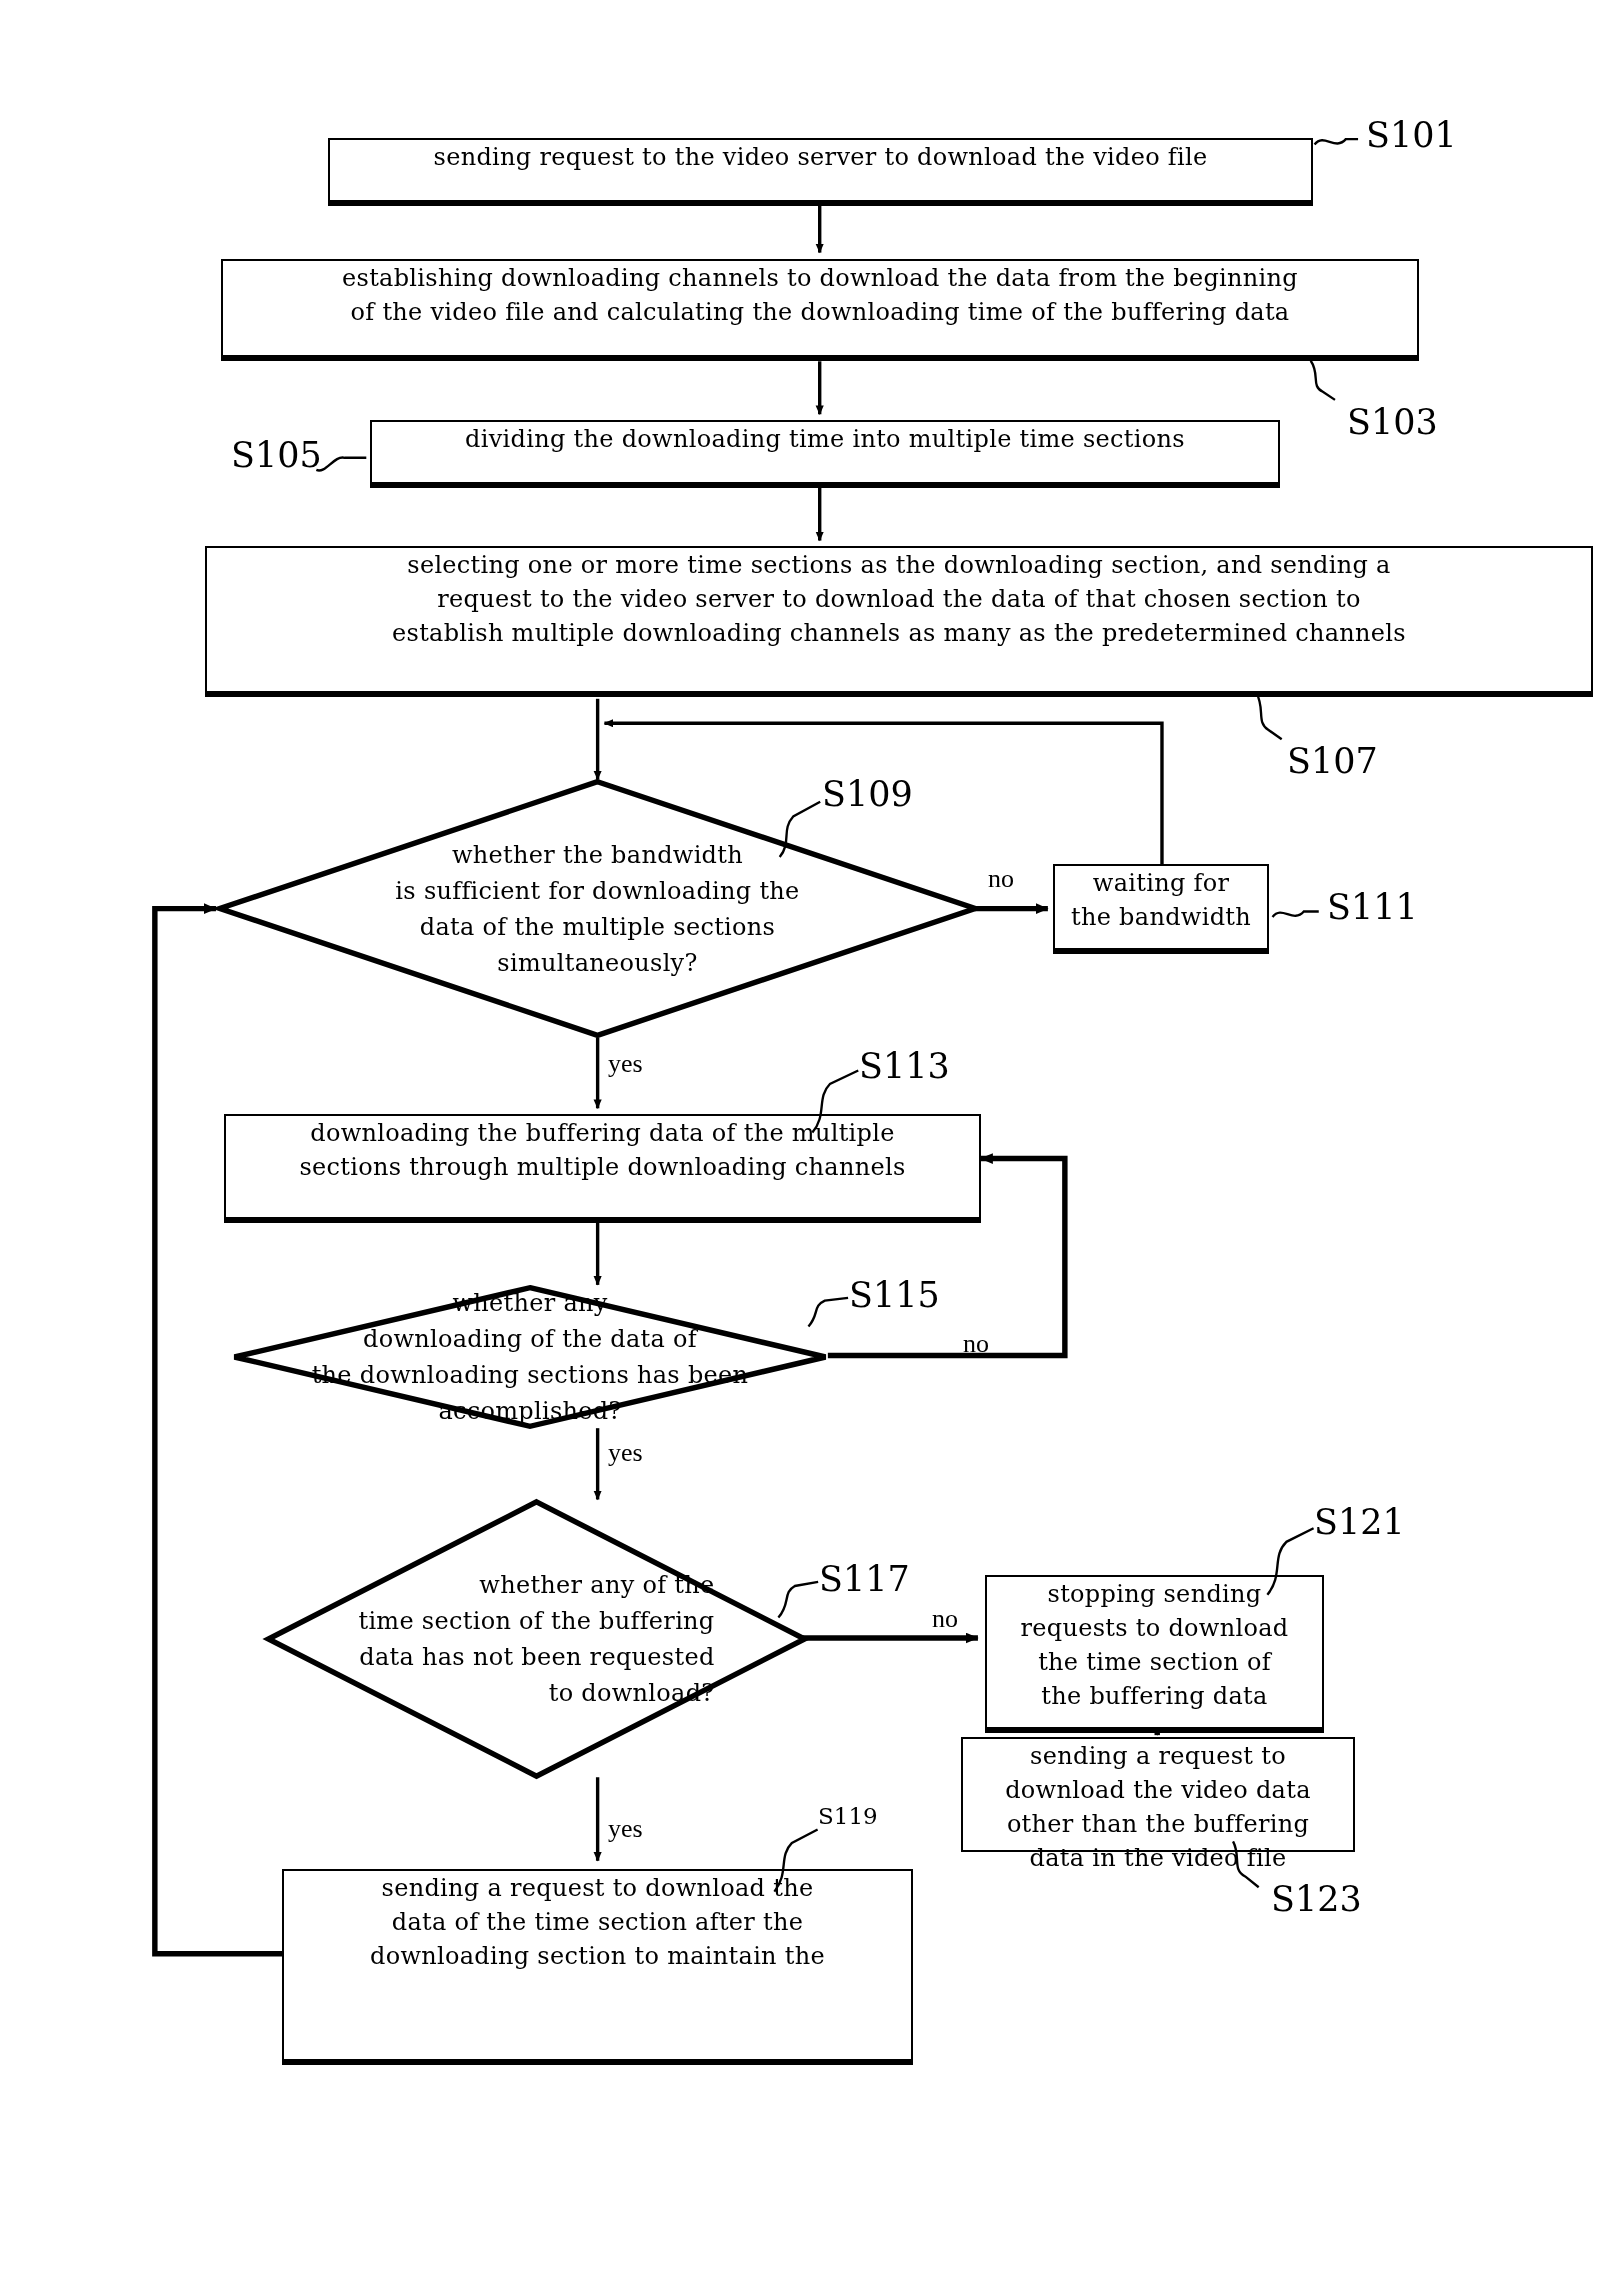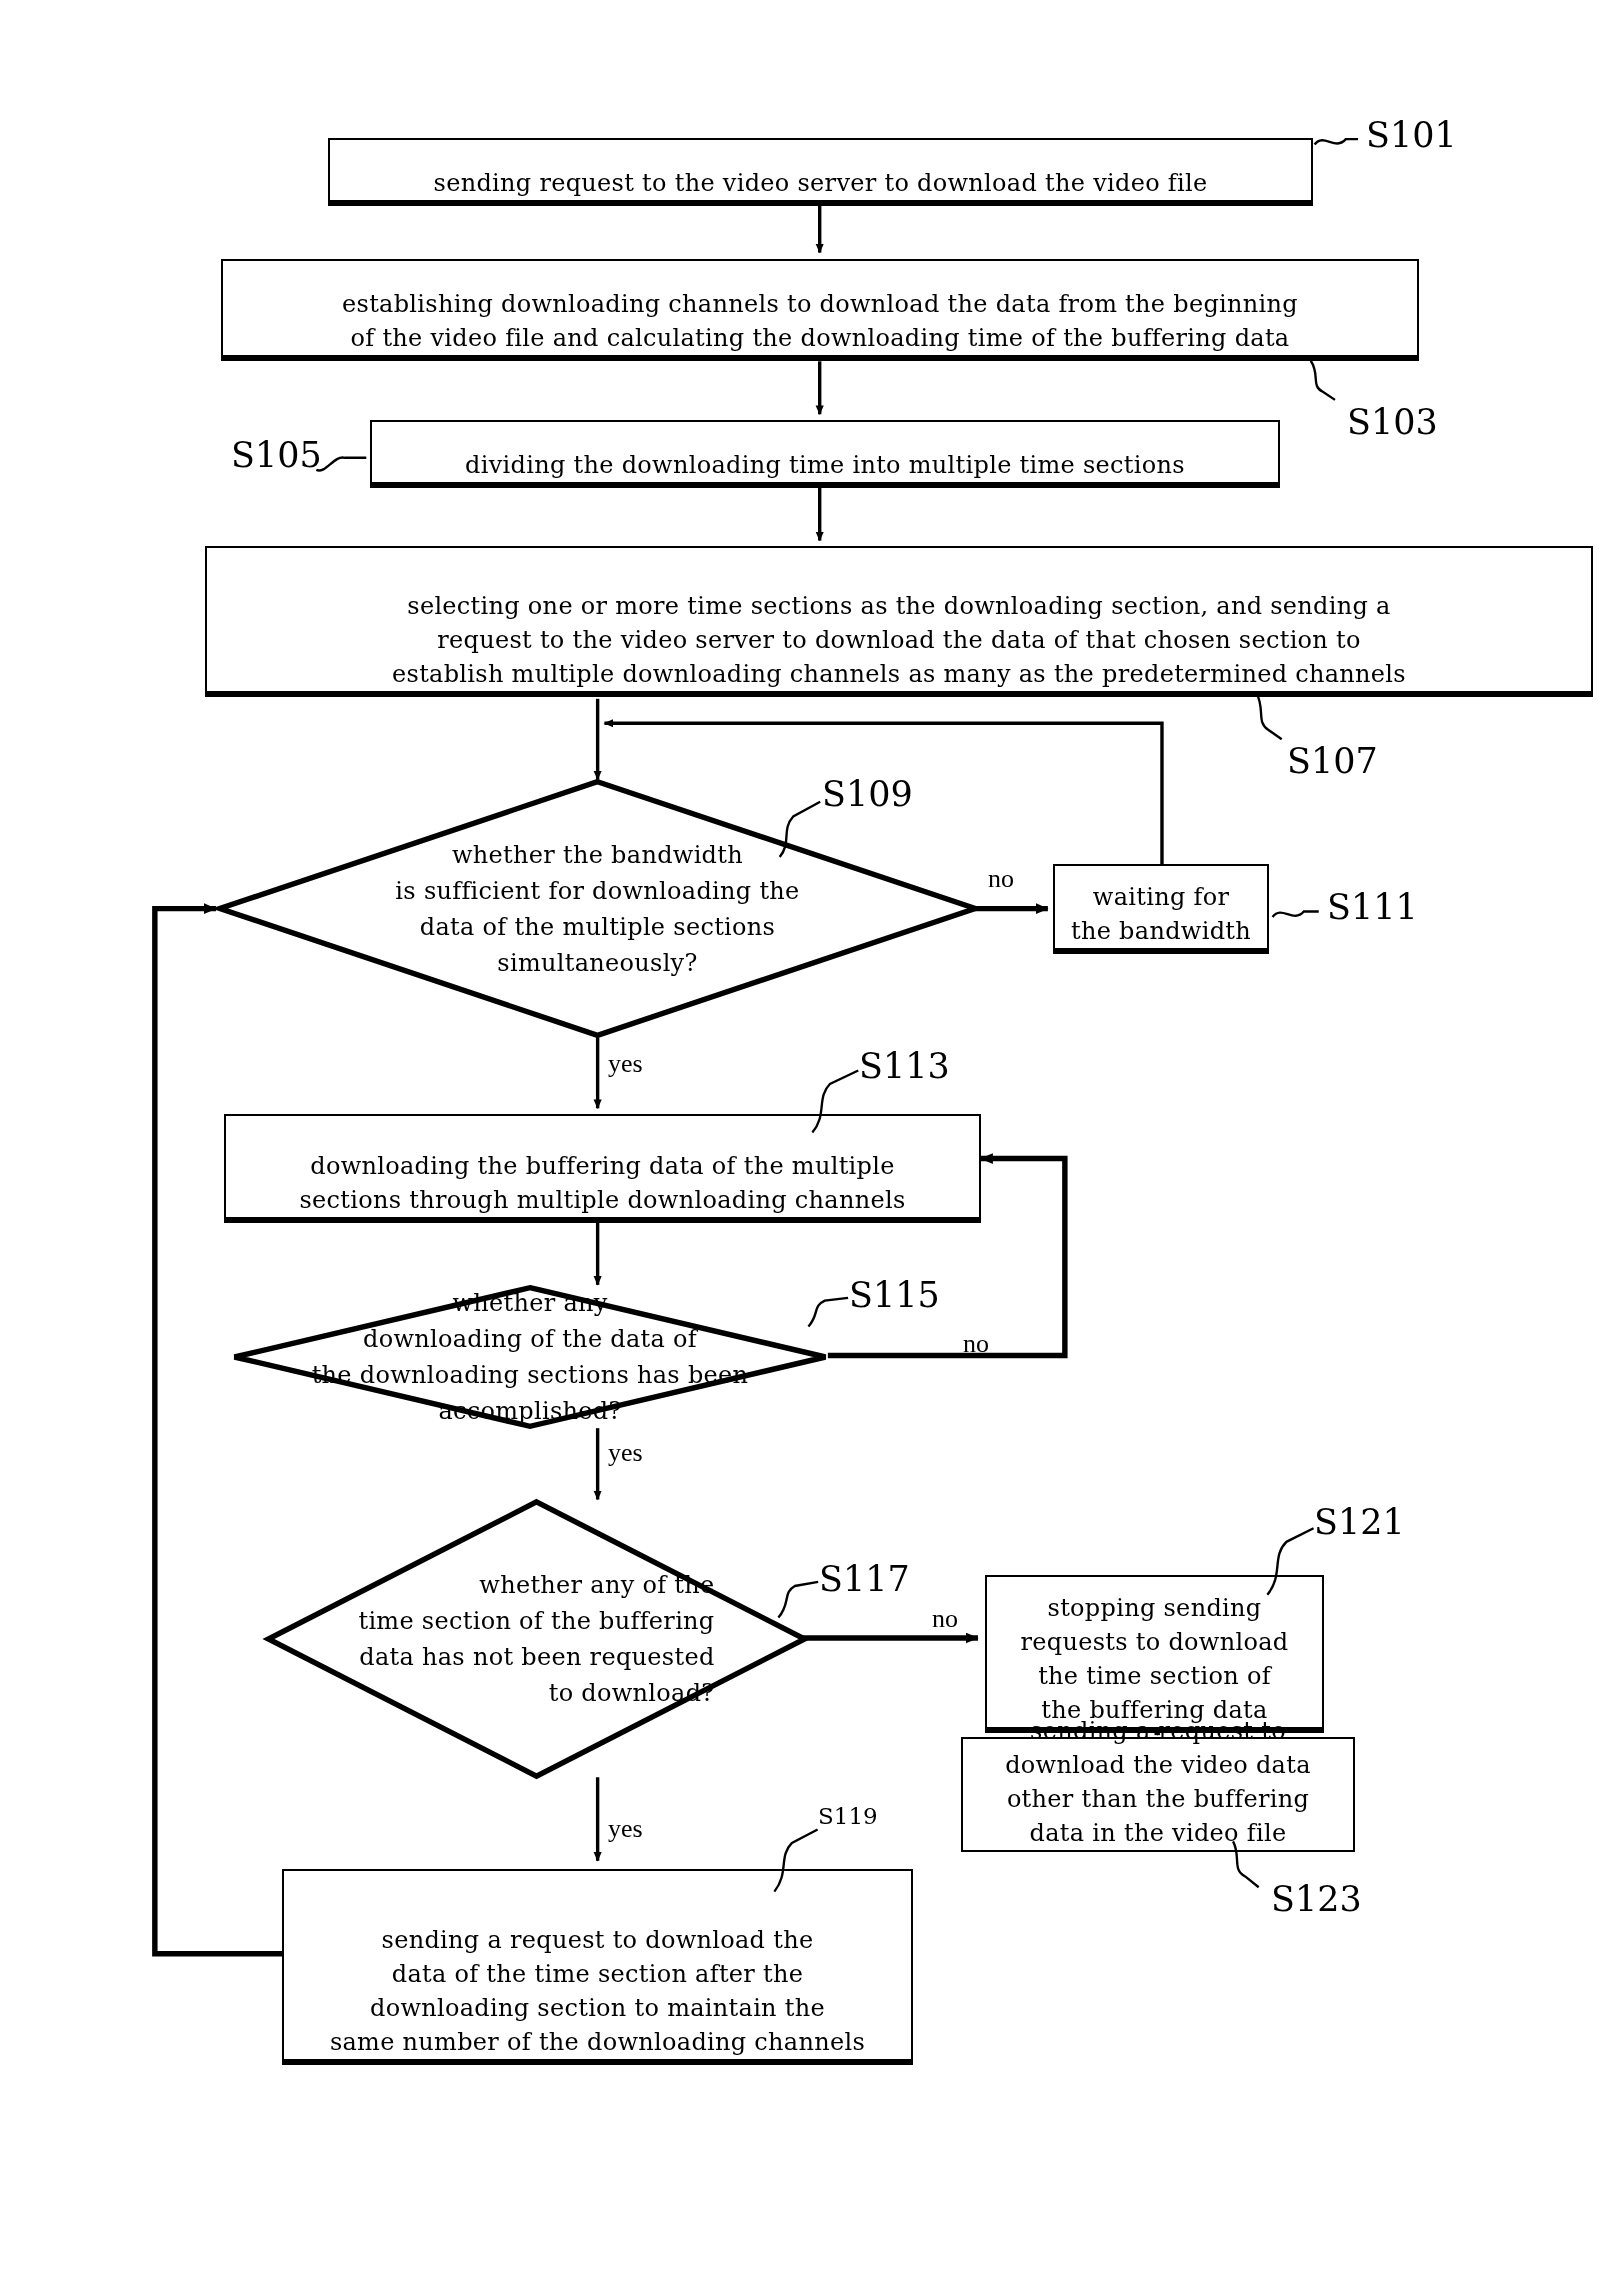--- a/index.html
+++ b/index.html
@@ -14,21 +14,21 @@
     background: #ffffff;
     overflow: hidden;
     font-family: "DejaVu Serif", serif;
   }
   .node {
     position: absolute;
     box-sizing: border-box;
     border: 2.7px solid #000;
     background: #fff;
     display: flex;
-    align-items: flex-end;
+    align-items: flex-start;
     justify-content: center;
     text-align: center;
     color: #000;
     font-family: "DejaVu Serif", serif;
     line-height: 1.42;
     letter-spacing: 0.3px;
     z-index: 5;
   }
   .node .txt { display: block; width: 100%; padding: 0 6.8px; }
   .node.heavy-bottom { border-bottom-width: 6.1px; }
@@ -255,21 +255,20 @@
     <span>S117</span>
   </div>
   <div class="edgelabel" style="left:932px; top:1604px; font-size:26px;">no</div>
   <div class="edgelabel" style="left:608px; top:1814px; font-size:26px;">yes</div>
 
   <div class="node heavy-bottom" style="left:282px; top:1869px; width:631px; height:196px; font-size:24px;">
     <span class="txt">
       <span>sending a request to download the</span><br>
       <span>data of the time section after the</span><br>
       <span>downloading section to maintain the</span><br>
-      <span>same number of the downloading channels</span>
     </span>
   </div>
   <div class="ref" style="left:818px; top:1803px; font-size:23px;">
     <svg width="50" height="75" style="position:absolute; left:-45px; top:17.7px;" viewBox="0 0 74 110">
       <path d="M2,104 C24,76 8,52 28,32 L66,12" stroke="#000" stroke-width="3.5" fill="none"></path>
     </svg>
     <span>S119</span>
   </div>
 
   <div class="node heavy-bottom" style="left:985px; top:1575px; width:339px; height:158px; font-size:24px;">

